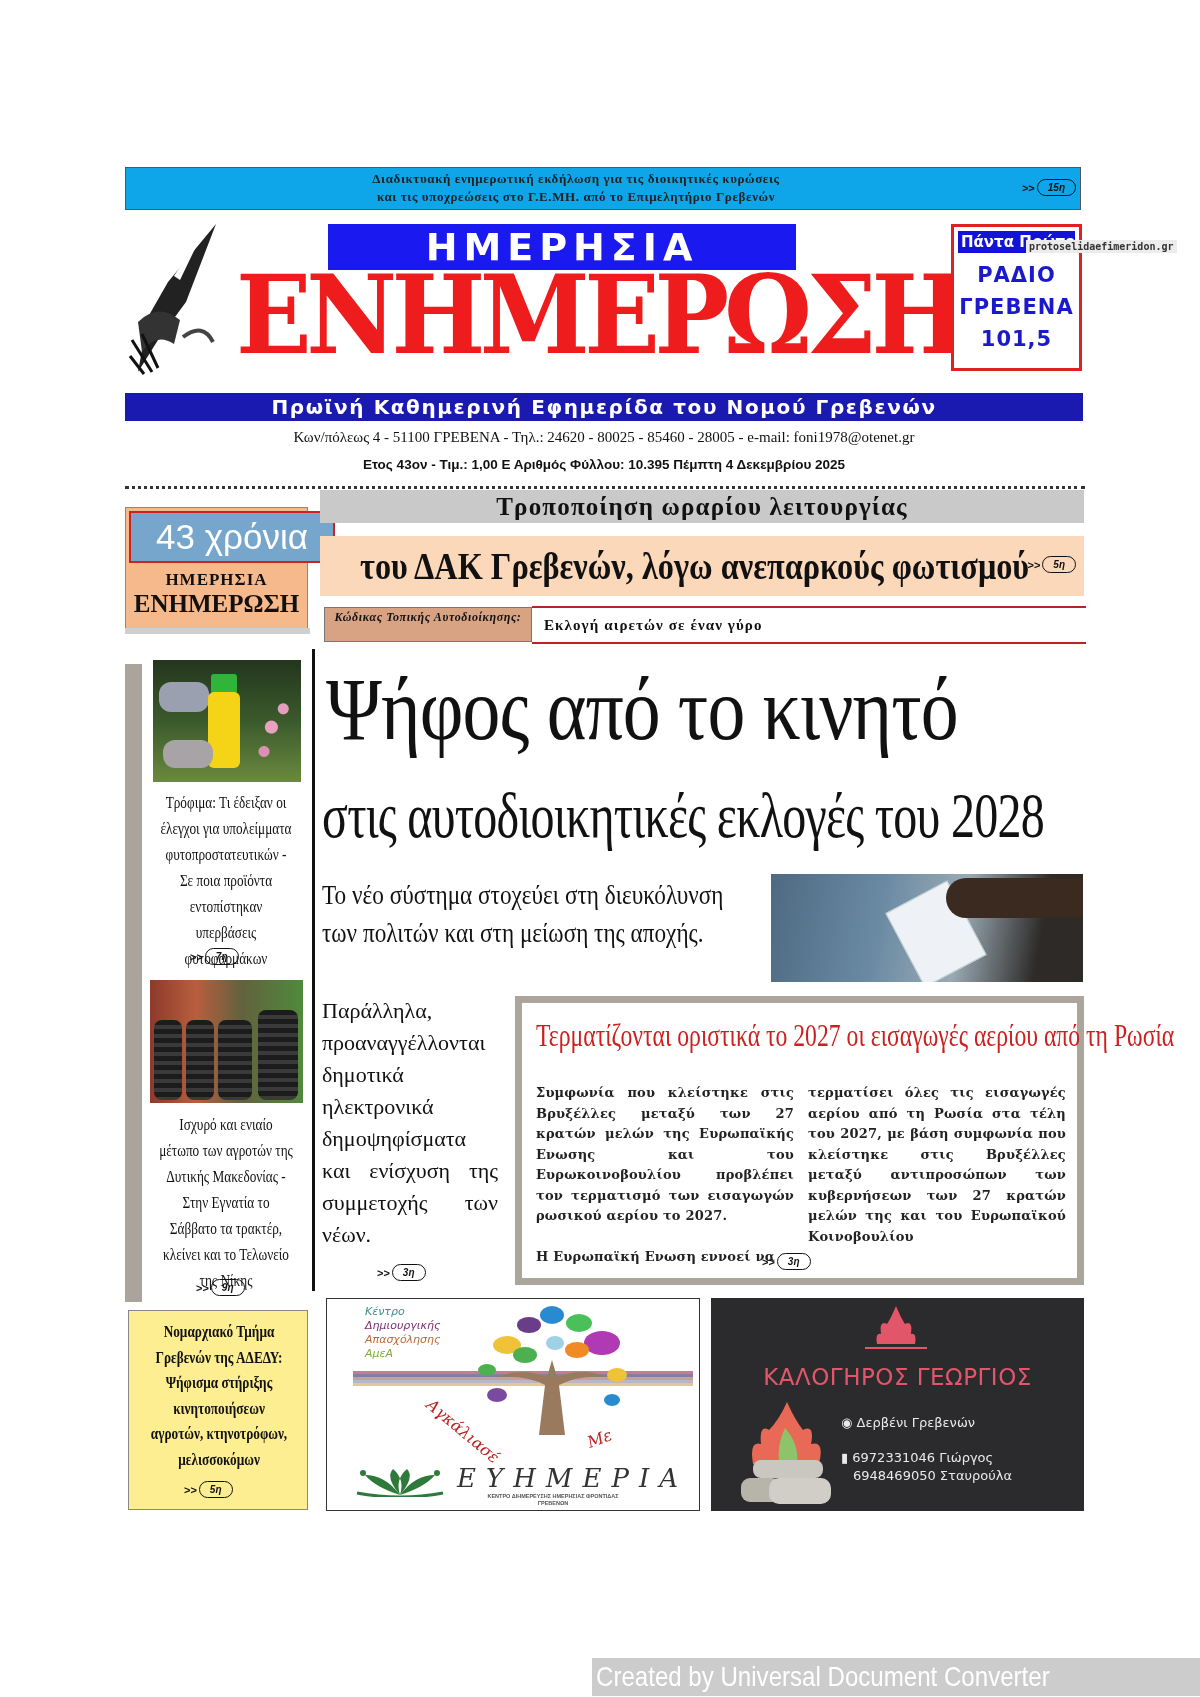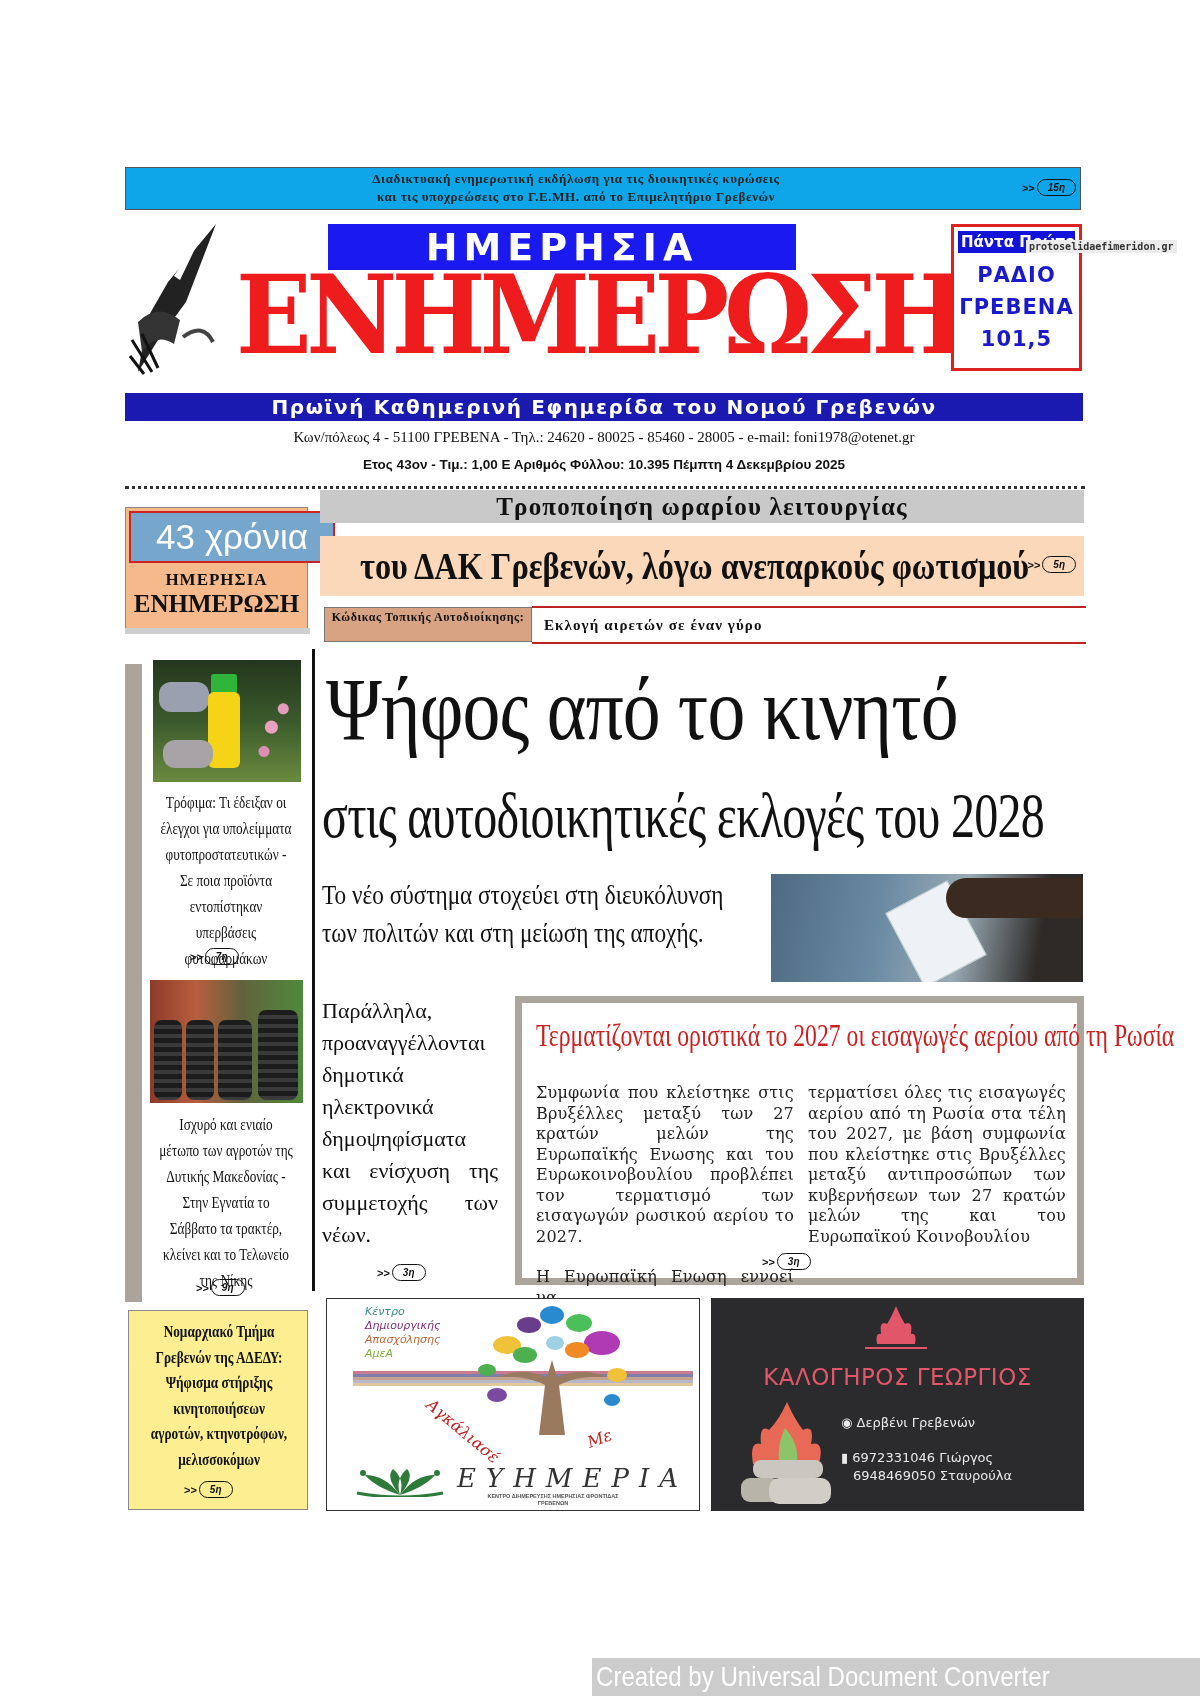--- a/index.html
+++ b/index.html
@@ -38,21 +38,21 @@
   .years-box .t1 { position: absolute; left: 0; top: 62px; width: 181px; text-align: center; font-weight: bold; font-size: 17px; letter-spacing: 1px; }
   .years-box .t2 { position: absolute; left: 0; top: 82px; width: 181px; text-align: center; font-weight: bold; font-size: 25px; }
   .years-shadow { left: 125px; top: 628px; width: 185px; height: 6px; background: #cfcfcf; }
 
   
   .dak-head1 { left: 320px; top: 490px; width: 764px; height: 33px; background: #c9c9c9; text-align: center; font-weight: bold; font-size: 25px; line-height: 33px; letter-spacing: 1.2px; }
   .dak-head2 { left: 320px; top: 536px; width: 764px; height: 60px; background: #fcd8bb; }
   .dak-head2 .txt { position: absolute; left: 40px; top: 4px; font-family: "Liberation Serif", serif; font-weight: bold; font-size: 38px; line-height: 52px; transform: scaleX(0.85); transform-origin: left center; white-space: nowrap; }
   .dak-head2 .page-ref { position: absolute; right: 8px; top: 20px; }
 
-  .kodikas-label { left: 324px; top: 607px; width: 208px; height: 35px; background: #d7a383; border: 1px solid #777; text-align: center; font-weight: bold; font-size: 12px; line-height: 15px; padding-top: 2px; letter-spacing: 0.6px; }
+  .kodikas-label { left: 324px; top: 607px; width: 208px; height: 35px; background: #d7a383; border: 1px solid #777; text-align: center; font-weight: bold; font-size: 12px; line-height: 15px; padding-top: 2px; letter-spacing: 0.6px; font-style: italic; }
   .kodikas-text { left: 532px; top: 606px; width: 554px; height: 38px; border-top: 2px solid #b22; border-bottom: 2px solid #b22; font-weight: bold; font-size: 15px; line-height: 34px; padding-left: 12px; letter-spacing: 1.1px; }
 
   
   .left-bar { left: 125px; top: 664px; width: 17px; height: 638px; background: #aaa49c; }
   .img-spray { left: 153px; top: 660px; width: 148px; height: 122px; background:
       radial-gradient(circle at 80% 55%, #e8a2c0 0 6px, transparent 7px),
       radial-gradient(circle at 88% 40%, #e39dbd 0 5px, transparent 6px),
       radial-gradient(circle at 75% 75%, #d990b2 0 5px, transparent 6px),
       linear-gradient(180deg, #24361e 0%, #3b5a2c 50%, #6a8a3f 100%); overflow: hidden; }
   .img-spray .bottle { position: absolute; left: 55px; top: 32px; width: 32px; height: 76px; background: #f5d317; border-radius: 6px; }
@@ -84,21 +84,21 @@
   .img-ballot { left: 771px; top: 874px; width: 312px; height: 108px; background: linear-gradient(100deg, #4e6a82 0%, #6a8aa3 35%, #9aaab4 60%, #2d2a28 85%); overflow: hidden; }
   .img-ballot .paper { position: absolute; left: 130px; top: 18px; width: 70px; height: 84px; background: #eef2f6; transform: rotate(-28deg); border: 1px solid #bcc; }
   .img-ballot .hand { position: absolute; left: 175px; top: 4px; width: 137px; height: 40px; background: #3b2a20; border-radius: 20px 0 0 20px; }
 
   .side-text { left: 322px; top: 995px; width: 176px; font-family: "Liberation Serif", serif; font-size: 22px; line-height: 32px; text-align: justify; text-align-last: left; }
   .ref-3a { left: 377px; top: 1264px; }
 
   
   .gas-box { left: 515px; top: 996px; width: 569px; height: 289px; border: 7px solid #aca59c; background: #fff; }
   .gas-title { position: absolute; left: 14px; top: 12px; width: 540px; color: #cc1f1f; font-family: "Liberation Serif", serif; font-size: 32px; line-height: 40px; transform: scaleX(0.74); transform-origin: left top; white-space: nowrap; }
-  .gas-col { position: absolute; top: 80px; width: 258px; font-family: "DejaVu Serif", serif; font-size: 16px; line-height: 20.5px; text-align: justify; color: #222; letter-spacing: 0.2px; }
+  .gas-col { position: absolute; top: 80px; width: 258px; font-family: "DejaVu Serif", serif; font-size: 13px; line-height: 20.5px; text-align: justify; color: #222; letter-spacing: 0.2px; font-weight: bold; }
   .gas-col.c1 { left: 14px; }
   .gas-col.c2 { left: 286px; }
   .gas-col p + p { margin-top: 20px; }
   .gas-box .page-ref { position: absolute; left: 240px; top: 250px; }
 
   
   .ad-evimeria { left: 326px; top: 1298px; width: 374px; height: 213px; border: 1px solid #333; background: #fff; overflow: hidden; }
   .ad-evimeria .k { position: absolute; left: 38px; font-family: "DejaVu Sans", sans-serif; font-size: 11px; font-style: italic; }
   .ad-evimeria .stripes { position: absolute; left: 26px; top: 72px; width: 340px; height: 18px; background: linear-gradient(180deg, #c97c8d 0 3px, #7e7fb0 3px 6px, #c5a28d 6px 9px, #b7b7c9 9px 12px, #e2c79d 12px 15px, #ffffff 15px); }
   .ad-evimeria .tree { position: absolute; left: 140px; top: 6px; width: 170px; height: 130px; }

